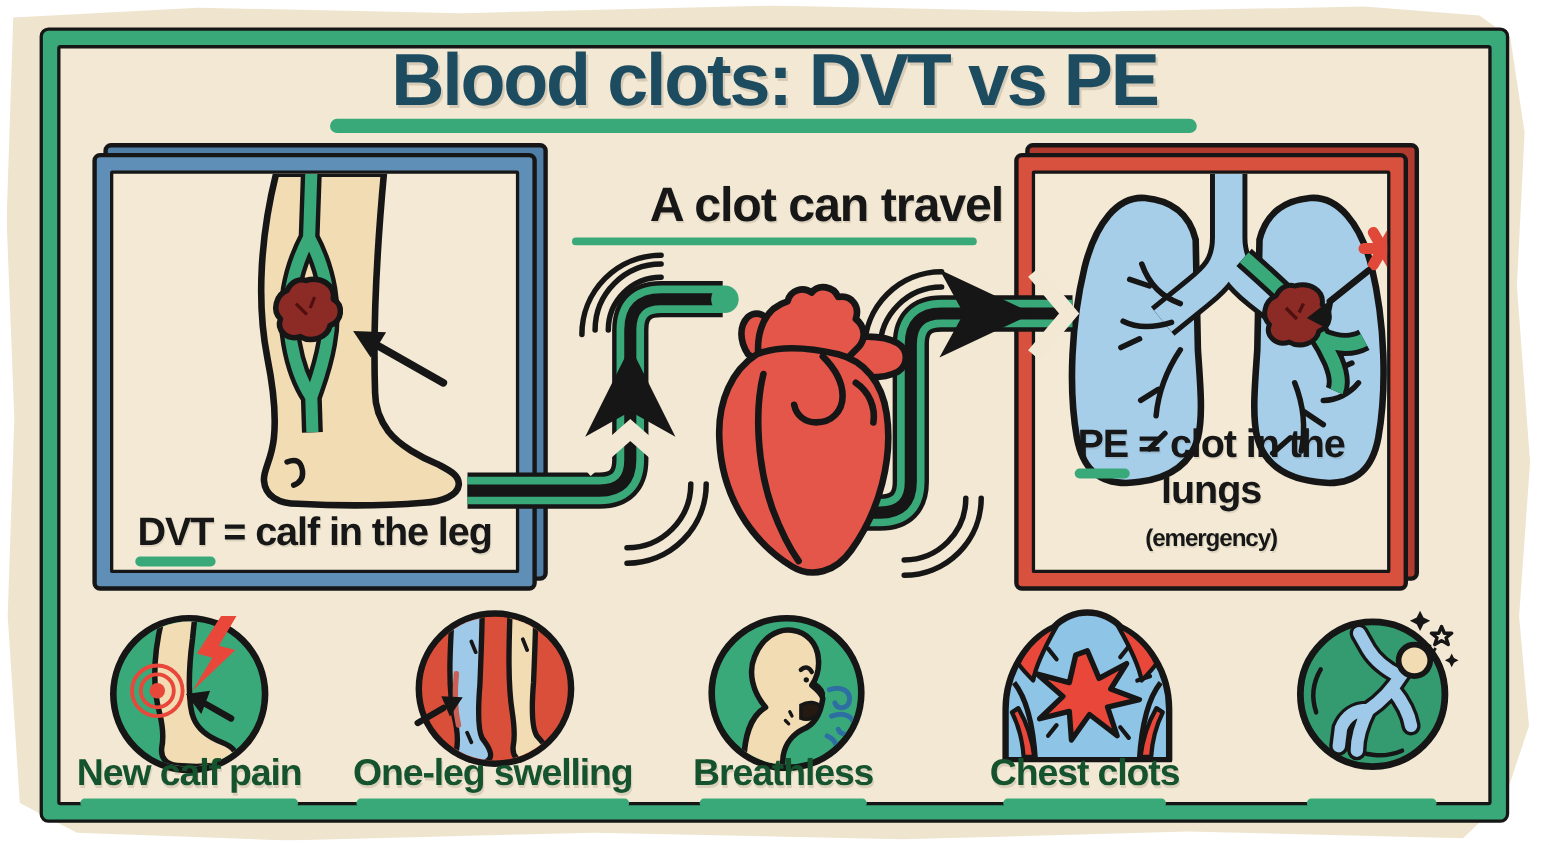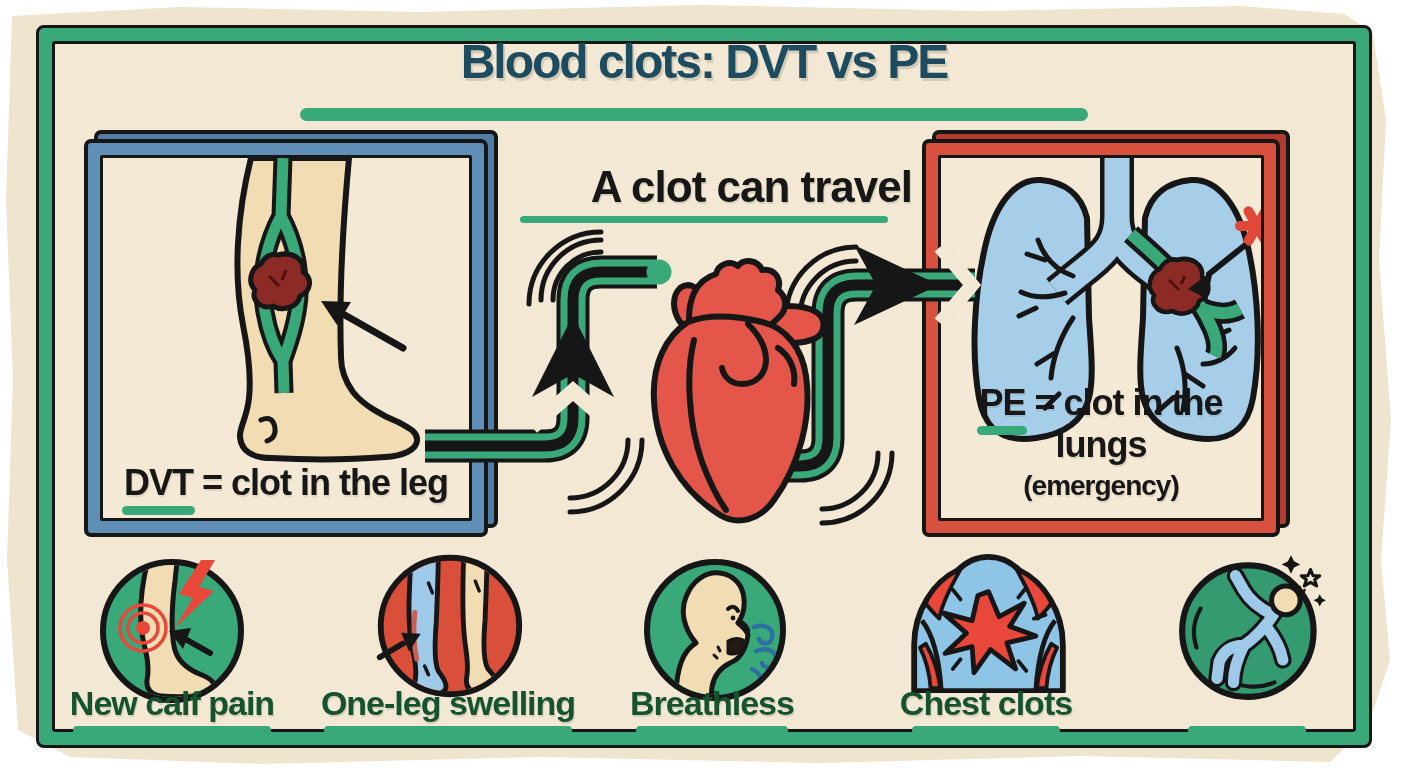--- a/index.html
+++ b/index.html
@@ -11,21 +11,21 @@
                            1373px 34px,1386px 120px,1379px 260px,1391px 420px,1381px 560px,1390px 660px,
                            1368px 726px,1330px 762px,1080px 756px,820px 763px,540px 757px,260px 764px,
                            70px 757px,18px 730px,7px 560px,13px 380px,6px 200px);}
   .stain{position:absolute;border-radius:50%;pointer-events:none;}
   
   .frame{position:absolute;left:36px;top:25px;width:1330px;height:717px;
          border:3px solid #161616;border-radius:8px;background:#3aa97a;}
   .frame-inner{position:absolute;inset:13px;border:3px solid #161616;border-radius:3px;background:#f2e8d3;}
   
   .title{position:absolute;left:0;top:34px;width:1408px;text-align:center;
-         font-size:48px;font-weight:bold;letter-spacing:-2px;color:#1d4c61;
+         font-size:67px;font-weight:bold;letter-spacing:-2px;color:#1d4c61;
          text-shadow:2px 3px 0 rgba(40,30,10,.14);z-index:3;}
   .title-underline{position:absolute;left:300px;top:108px;width:788px;height:13px;
          background:#3aa97a;border-radius:7px;z-index:3;}
   
   .travel-heading{position:absolute;left:492px;top:162px;width:420px;text-align:right;
          font-size:44px;font-weight:bold;letter-spacing:-1px;color:#171717;
          text-shadow:1px 2px 0 rgba(40,30,10,.12);z-index:3;}
   .travel-underline{position:absolute;left:520px;top:216px;width:368px;height:7px;
          background:#3aa97a;border-radius:4px;z-index:3;}
   
@@ -33,21 +33,21 @@
   .panel .back{position:absolute;inset:0;transform:translate(10px,-9px);
          border:4px solid #161616;border-radius:7px;}
   .panel .front{position:absolute;inset:0;border:4px solid #161616;border-radius:7px;padding:12px;box-sizing:border-box;}
   .panel .inner{position:relative;width:100%;height:100%;box-sizing:border-box;
          border:3px solid #161616;border-radius:2px;background:#f3e9d4;overflow:hidden;}
   .blue .back{background:#4f7ea6;} .blue .front{background:#5f8fb7;}
   .red  .back{background:#b23b2f;} .red  .front{background:#d8503e;}
   .panel-caption{position:absolute;left:0;right:0;text-align:center;color:#171717;
          font-weight:bold;letter-spacing:-1px;text-shadow:1px 2px 0 rgba(40,30,10,.10);}
   .cap-main{font-size:36px;}
-  .cap-note{font-size:28px;margin-top:-2px;}
+  .cap-note{font-size:22px;margin-top:-2px;}
   .term{position:relative;display:inline-block;}
   .term::after{content:"";position:absolute;left:-2px;right:-2px;bottom:-11px;height:9px;
          background:#3aa97a;border-radius:5px;}
   
   .sym-label{position:absolute;top:684px;text-align:center;font-size:34px;font-weight:bold;
          letter-spacing:-1px;color:#14532d;text-shadow:1px 2px 0 rgba(40,30,10,.12);z-index:3;}
   .sym-underline{position:absolute;top:726px;height:8px;background:#3aa97a;border-radius:4px;z-index:3;}
   svg{position:absolute;display:block;}
   .pipe-svg{z-index:5;}
   .heart-svg{z-index:6;}
@@ -85,21 +85,21 @@
           </g>
           <path d="M 175 97 C 189 93 202 101 200 114 C 210 120 208 134 197 138 C 195 149 180 154 170 148 C 158 152 148 142 152 132 C 144 124 148 110 158 106 C 162 98 169 95 175 97 Z" fill="#8c2b26" stroke="#161616" stroke-width="5" stroke-linejoin="round"></path>
           <path d="M 166 118 L 176 128 M 183 112 L 179 122" stroke="#511010" stroke-width="3" fill="none"></path>
           <g>
             <path d="M 300 190 L 240 156" stroke="#161616" stroke-width="7" stroke-linecap="round" fill="none"></path>
             <polygon points="218,143 248,144 234,167" fill="#161616"></polygon>
           </g>
         </svg>
         <div class="panel-caption cap-main" style="bottom:14px;">
           <span class="term">DVT</span>
-          <span>= clot in the leg</span>
+          <span>= calf in the leg</span>
         </div>
       </div>
     </div>
   </div>
 
   <div class="panel red" style="left:922px;top:139px;width:358px;height:398px;">
     <div class="back"></div>
     <div class="front">
       <div class="inner">
         <svg viewBox="0 0 368 360" style="left:0;top:0;width:368px;height:360px;">

